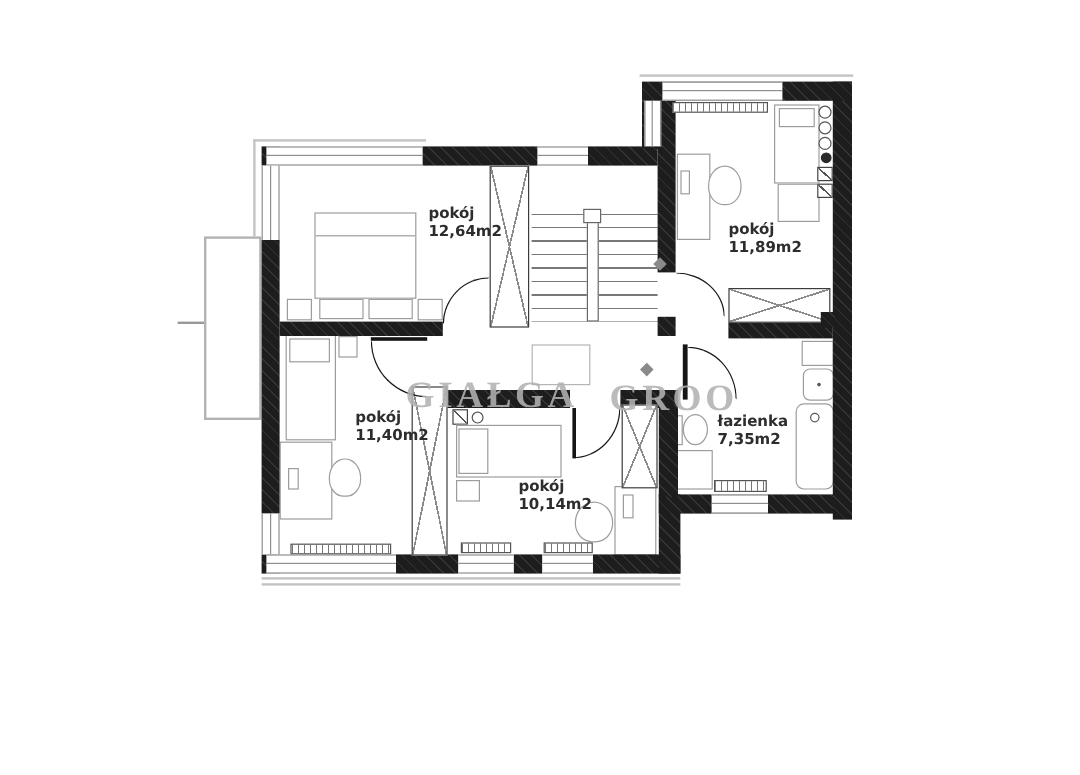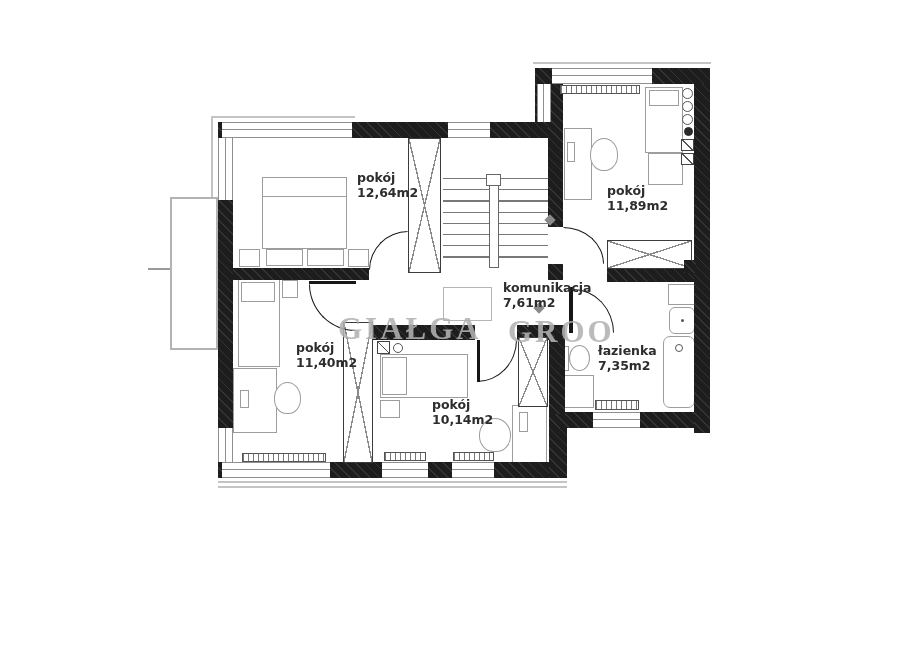--- a/index.html
+++ b/index.html
@@ -180,24 +180,20 @@
   <div class="wm" style="left:508px;top:317px">GROO</div>
 
   <div class="rlabel" style="left:357px;top:170px">
     <div>pokój</div>
     <div>12,64m2</div>
   </div>
   <div class="rlabel" style="left:607px;top:183px">
     <div>pokój</div>
     <div>11,89m2</div>
   </div>
-  <div class="rlabel" style="left:503px;top:280px">
-    <div>komunikacja</div>
-    <div>7,61m2</div>
-  </div>
   <div class="rlabel" style="left:296px;top:340px">
     <div>pokój</div>
     <div>11,40m2</div>
   </div>
   <div class="rlabel" style="left:432px;top:397px">
     <div>pokój</div>
     <div>10,14m2</div>
   </div>
   <div class="rlabel" style="left:598px;top:343px">
     <div>łazienka</div>

